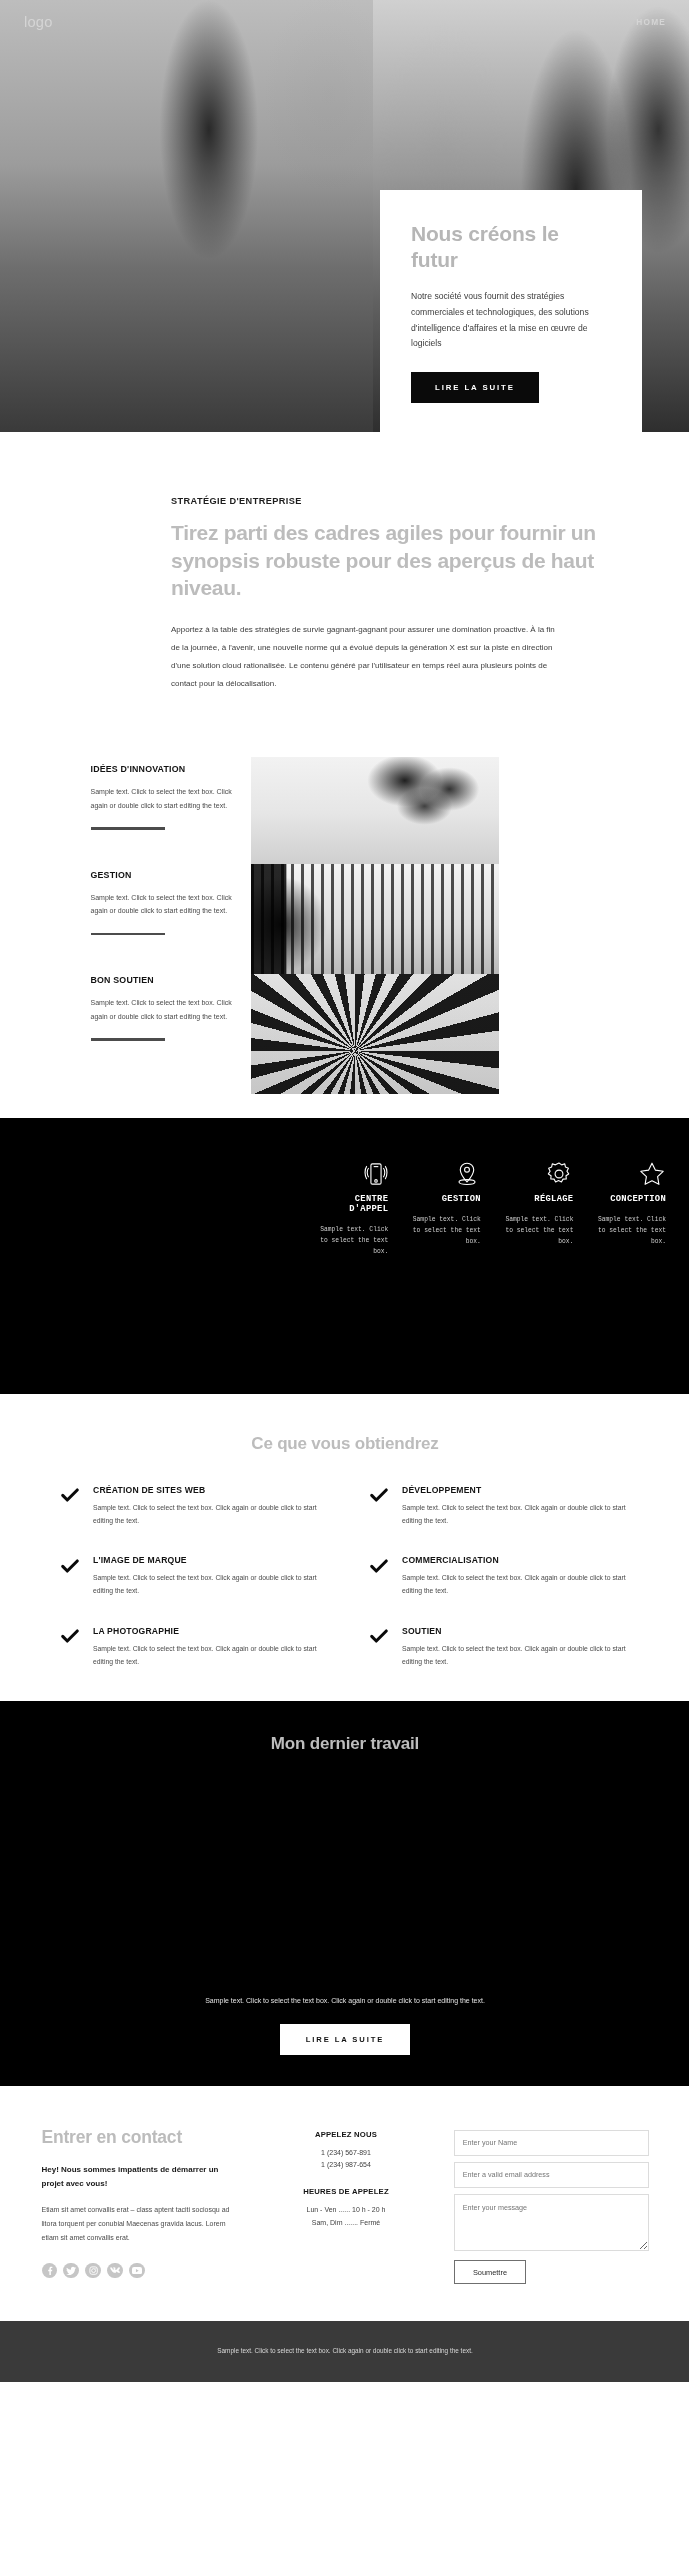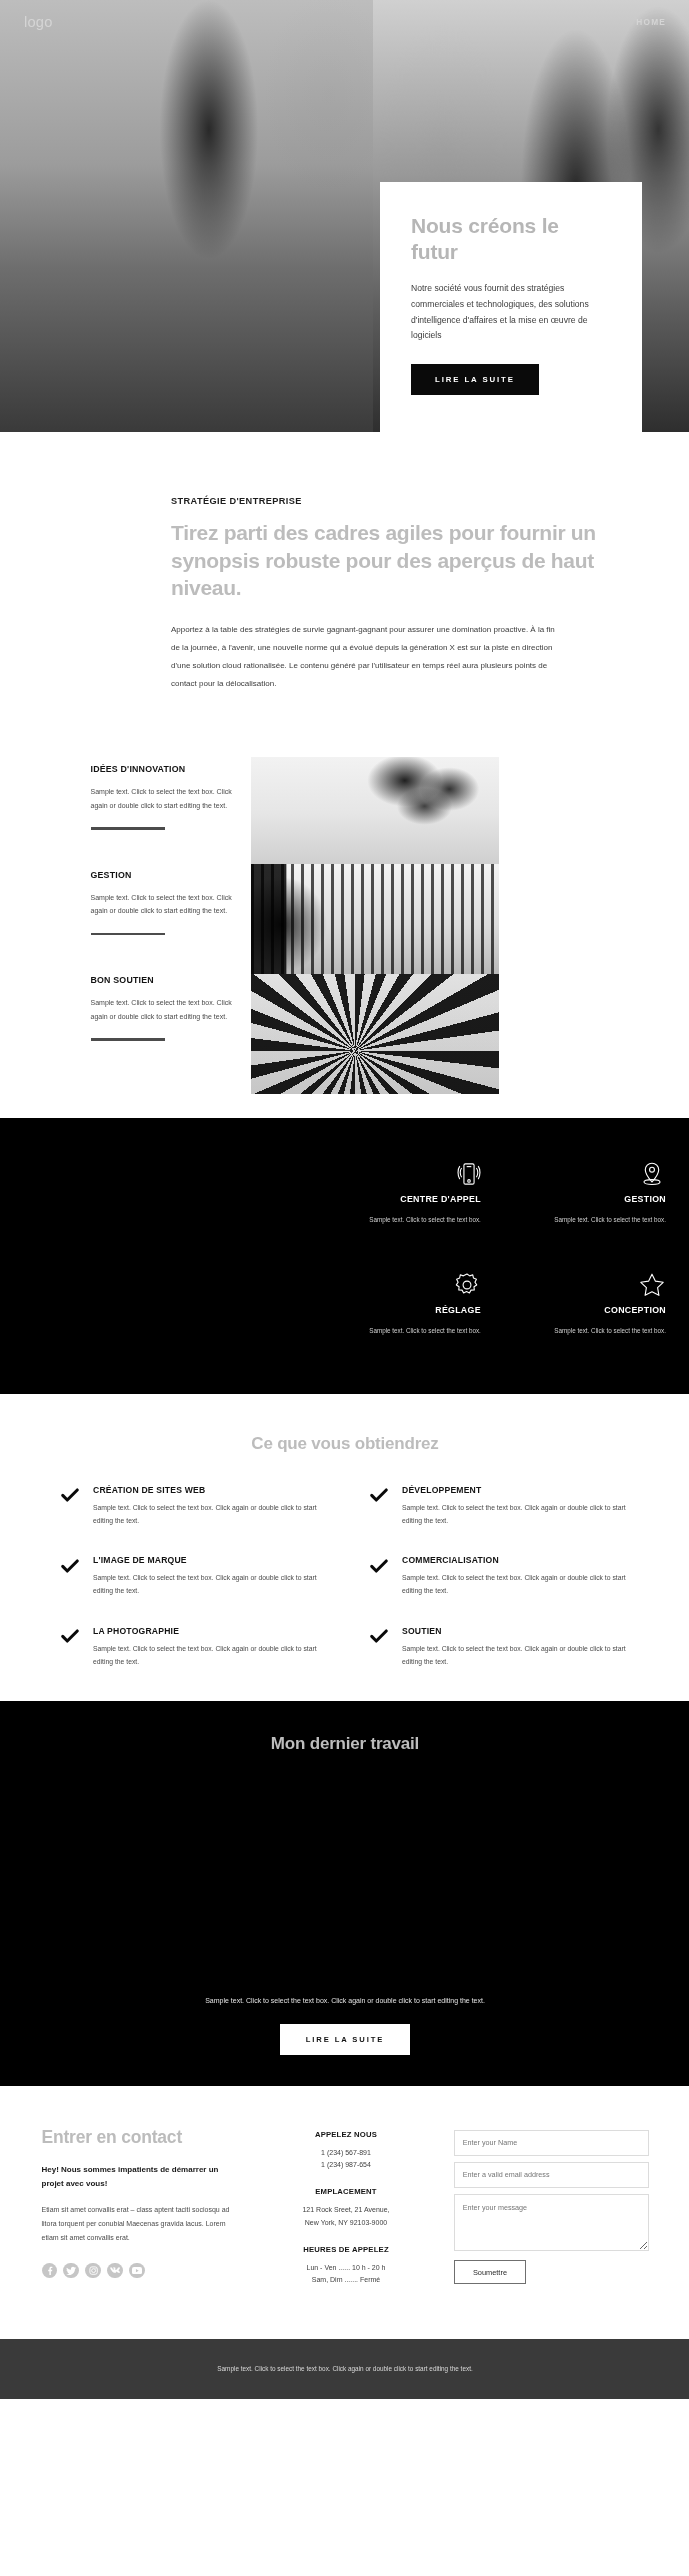--- a/index.html
+++ b/index.html
@@ -62,21 +62,21 @@
   .hero-img-left  { width:54%; }
   .hero-img-right { width:46%; }
   .hero-nav {
     position:absolute; inset:0 0 auto 0; height:44px;
     display:flex; align-items:center; justify-content:space-between;
     padding:0 24px; z-index:5;gap:24px;
   }
   .logo-text { font-size:14.7px; color:#d5d5d5; letter-spacing:0.2px; font-weight:400; }
   .nav-link  { font-size:8.3px; color:#d5d5d5; letter-spacing:1.2px; font-weight:700; }
   .hero-card {
-    position:absolute; left:380px; top:182px; width:262px;
+    position:absolute; left:380px; top:190px; width:262px;
     background:#fff; padding:31px 31px 37px 31px; z-index:4;
   }
   .hero-title {
     font-size:21px; line-height:1.22; font-weight:700; color:#b6b6b6;
     letter-spacing:-0.2px; margin-bottom:16.6px;
   }
   .hero-desc { font-size:8.6px; line-height:1.85; color:#3b3b3b; margin-bottom:20px; }
   .btn-dark {
     display:inline-block; background:#0a0a0a; color:#fff;
     font-size:7.8px; font-weight:700; letter-spacing:1.9px;
@@ -108,21 +108,21 @@
   .img-stack .photo { width:100%; display:block; }
   .st1 { height:107px; }
   .st2 { height:110px; }
   .st3 { height:120px; }
 
   
   .sec-dark { background:#000; display:flex; min-height:276px; }
   .dark-photo { width:45%; }
   .dark-grid {
     width:55%; padding:39px 24px 39px 9.2px;
-    display:grid; grid-template-columns:1fr 1fr; gap:24px 24px;
+    display:grid; grid-template-columns:1fr 1fr 1fr 1fr; gap:24px 24px;font-family:Liberation Mono, monospace;
   }
   .svc { text-align:right; color:#fff; }
   .svc-icon { height:31px; display:flex; justify-content:flex-end; align-items:flex-end; margin-bottom:6.4px; }
   .svc-icon svg { display:block; }
   .svc-title { font-size:8.8px; font-weight:700; letter-spacing:0.3px; margin-bottom:10px; }
   .svc-text { font-size:6.3px; line-height:1.75; color:#cfcfcf; }
 
   
   .sec-get { background:#fff; padding:40px 0 33px 0; }
   .get-head {
@@ -429,25 +429,20 @@
         </div>
       </div>
 
       <div class="c-col-mid">
         <div class="c-block">
           <div class="c-label">APPELEZ NOUS</div>
           <div class="c-line">1 (234) 567-891</div>
           <div class="c-line">1 (234) 987-654</div>
         </div>
         <div class="c-block">
-          <div class="c-label">EMPLACEMENT</div>
-          <div class="c-line">121 Rock Sreet, 21 Avenue,</div>
-          <div class="c-line">New York, NY 92103-9000</div>
-        </div>
-        <div class="c-block">
           <div class="c-label">HEURES DE APPELEZ</div>
           <div class="c-line">Lun - Ven ...... 10 h - 20 h</div>
           <div class="c-line">Sam, Dim ....... Fermé</div>
         </div>
       </div>
 
       <div class="c-col-right">
         <form>
           <input class="field" type="text" placeholder="Enter your Name" style="">
           <input class="field" type="email" placeholder="Enter a valid email address" style="">

